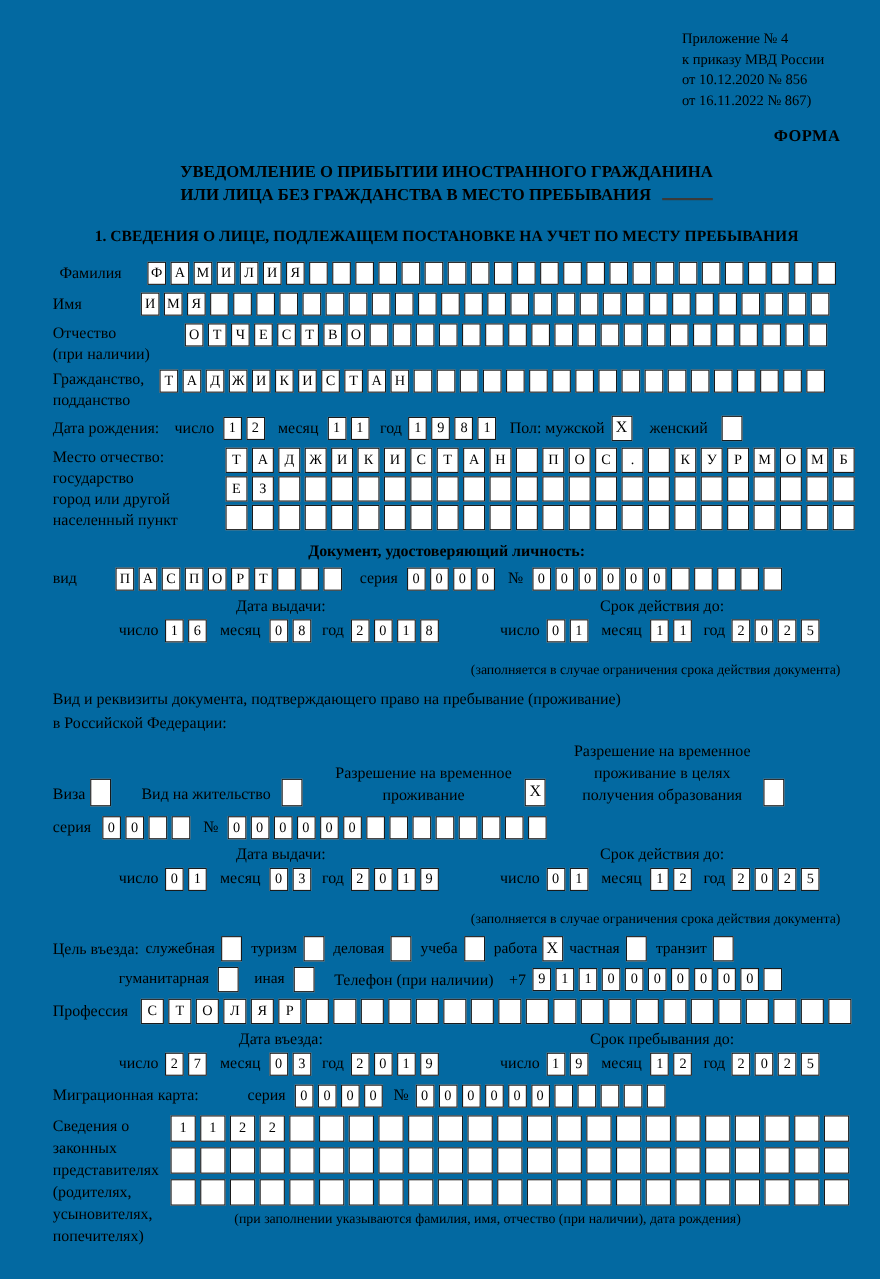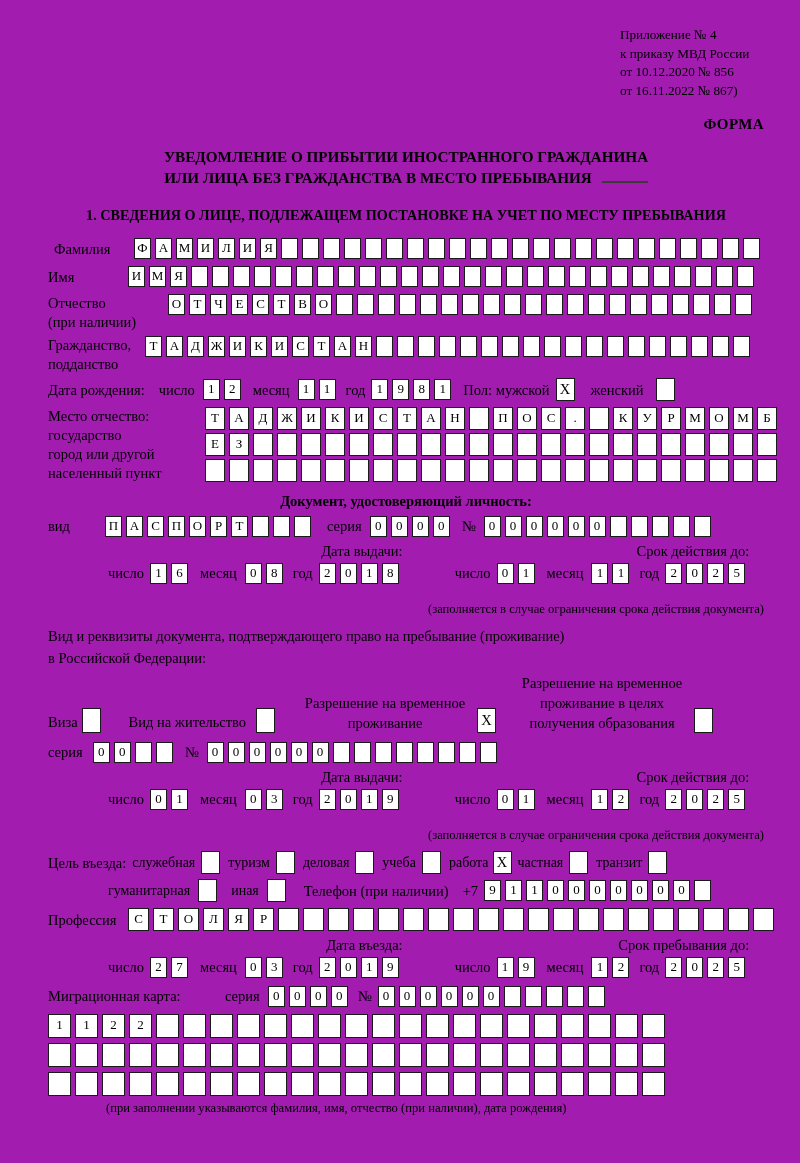--- a/index.html
+++ b/index.html
@@ -1,18 +1,18 @@
 <!DOCTYPE html>
 <html><head>
 <meta charset="utf-8">
 <style>
   *{margin:0;padding:0;box-sizing:border-box;}
   html,body{background:#fff;}
   body{width:800px;height:1163px;color:#000;font-family:"Liberation Serif","DejaVu Serif",serif;font-size:14.5px;overflow:hidden;}
-  .page{width:800px;height:1163px;padding:26px 36px 0 48px;overflow:hidden;background:#a21caf;}
+  .page{width:800px;height:1163px;padding:26px 36px 0 48px;overflow:hidden;background:#0369a1;}
   .appendix{margin-left:572px;font-size:13.2px;line-height:18.5px;}
   .appendix .gap{margin-top:4px;}
   .forma{text-align:right;font-weight:bold;font-size:15px;margin-top:16px;letter-spacing:.4px;}
   .title{margin-top:13px;text-align:center;font-weight:bold;font-size:15.2px;line-height:21px;}
   .title-blank{display:inline-block;width:46px;border-bottom:2.4px solid #3a3a3a;height:13px;margin-left:10px;}
   .sect{margin-top:19px;text-align:center;font-weight:bold;font-size:14.2px;}
   .row{display:flex;align-items:flex-start;margin-top:6px;}
   .rowc{align-items:center;}
   .lab{flex:none;line-height:22px;}
   .lab2{flex:none;line-height:19px;}
@@ -25,21 +25,21 @@
   .cb{flex:none;display:inline-block;width:19px;height:25px;border:1.6px solid #1a1a1a;text-align:center;line-height:22px;font-size:14.5px;background:#fff;}
   .cb-sm{height:23px;line-height:20px;}
   .sub{flex:none;line-height:22px;}
   .ml4{margin-left:4px}.ml6{margin-left:6px}.ml8{margin-left:8px}.ml10{margin-left:10px}.ml12{margin-left:12px}
   .ml14{margin-left:14px}.ml16{margin-left:16px}.ml18{margin-left:18px}.ml20{margin-left:20px}.ml24{margin-left:24px}.ml28{margin-left:28px}
   .bp-rows .boxes{margin-bottom:3px;}
   .center-b{font-weight:bold;text-align:center;margin-top:8px;}
   .datepair{display:flex;margin-top:5px;}
   .datecol{flex:none;}
   .datecol.right{margin-left:52px;}
-  .datehead{text-align:right;line-height:18px;}
+  .datehead{text-align:center;line-height:18px;}
   .daterow{display:flex;align-items:center;margin-top:2px;}
   .note-r{font-size:12.6px;text-align:right;margin-top:17px;line-height:16px;}
   .intro{margin-top:8px;line-height:22px;}
   .opts{display:flex;align-items:flex-end;margin-top:4px;}
   .optlab{flex:none;line-height:22px;}
   .optlab.ctr{width:172px;text-align:center;line-height:20px;}
   .indent60{padding-left:60px;}
   .legal-note{font-size:12.6px;margin-top:4px;margin-left:162px;}
   .legal-rows .boxes{margin-bottom:5px;}
   .purpose .optlab{font-size:14px;}
@@ -642,20 +642,28 @@
         <span class="box">0</span>
         <span class="box"></span>
         <span class="box"></span>
         <span class="box"></span>
         <span class="box"></span>
         <span class="box"></span>
       </span>
   </div>
 
   <div class="row" style="margin-top:7px;">
+    <div class="lab2 w107">
+      <div>Сведения о</div>
+      <div>законных</div>
+      <div>представителях</div>
+      <div>(родителях,</div>
+      <div>усыновителях,</div>
+      <div>попечителях)</div>
+    </div>
     <div class="legal-rows">
       <div class="boxes boxes-xl">
           <span class="box">1</span>
           <span class="box">1</span>
           <span class="box">2</span>
           <span class="box">2</span>
           <span class="box"></span>
           <span class="box"></span>
           <span class="box"></span>
           <span class="box"></span>

